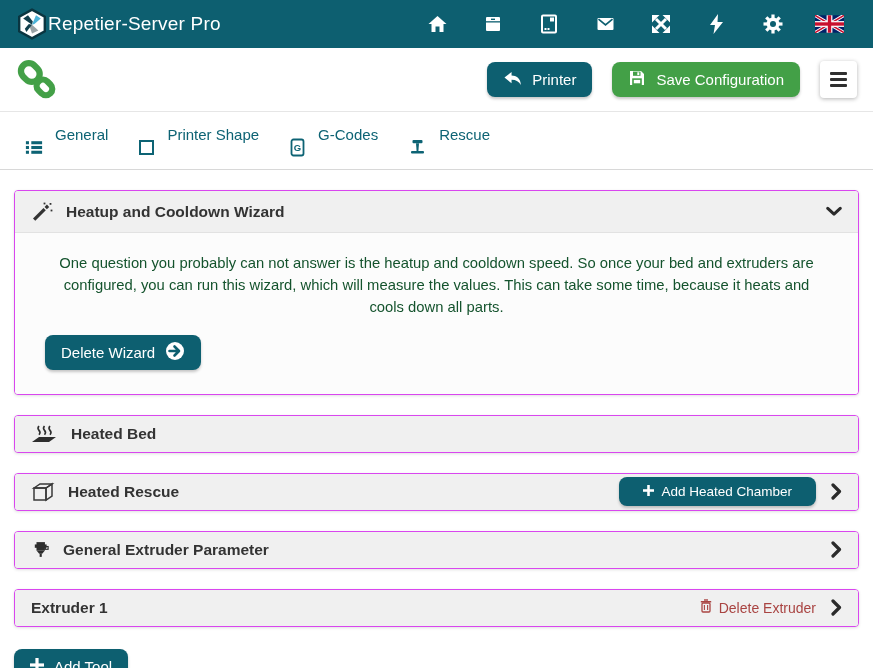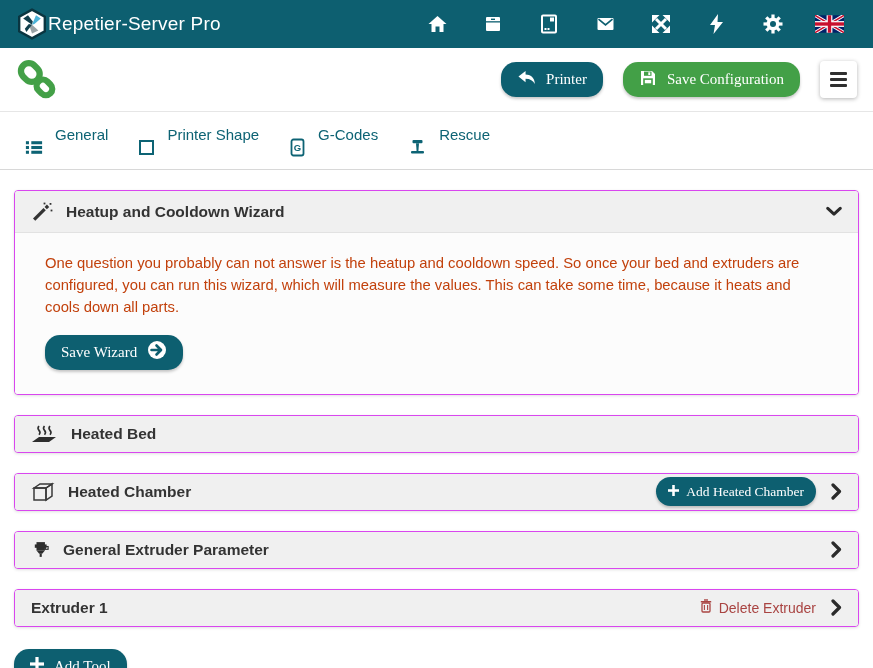--- a/index.html
+++ b/index.html
@@ -18,21 +18,21 @@
   .nav-icon svg { display:block; }
 
   
   .page-header { height:64px; display:flex; align-items:center; padding:0 16px;
     border-bottom:1px solid #e6e6e6; background:#fff; }
   .link-badge { width:42px; height:42px; flex:0 0 auto; }
   .page-title { font-size:30px; font-weight:500; color:#3b3b3b; margin-left:14px;
     white-space:nowrap; }
   .header-actions { margin-left:auto; display:flex; align-items:center; gap:20px; }
   .btn { border:none; display:inline-flex; align-items:center; gap:10px;
-    border-radius:15px; cursor:pointer; font-family:Liberation Serif, serif;
+    border-radius:8px; cursor:pointer; font-family:Liberation Sans, sans-serif;
     box-shadow:0 2px 3px rgba(0,0,0,.22); }
   .btn-teal  { background:#0d5f70; color:#fff; }
   .btn-green { background:#43a047; color:#fff; }
   .btn-lg { height:35px; padding:0 16px; font-size:15px; }
   .btn-menu { width:37px; height:37px; background:#fff; border:none; border-radius:4px;
     box-shadow:0 1px 4px rgba(0,0,0,.3); display:flex; flex-direction:column;
     justify-content:center; align-items:center; gap:3.5px; cursor:pointer; }
   .btn-menu i { display:block; width:17px; height:2.6px; background:#2f2f2f;
     border-radius:1px; }
 
@@ -51,25 +51,25 @@
     box-shadow:0 1px 3px rgba(0,0,0,.12); overflow:hidden; background:#fcfcfc; }
   .panel-header { background:#f0f0f0; display:flex; align-items:center;
     padding:0 16px; cursor:pointer; }
   .panel-header.tall { height:42px; border-bottom:1px solid #e2e2e2; }
   .panel-header.slim { height:36px; }
   .panel-title { font-size:15.5px; font-weight:700; color:#333; }
   .p-icon { display:flex; align-items:center; margin-right:13px; }
   .header-right { margin-left:auto; display:flex; align-items:center; gap:15px; }
   .chev { display:flex; align-items:center; }
   .panel-body { padding:20px 30px 24px; background:#fcfcfc; }
-  .panel-body p { color:#c2410c; font-size:14.8px; line-height:1.48; max-width:800px; }
+  .panel-body p { color:#14532d; font-size:14.8px; line-height:1.48; max-width:800px;text-align:center; }
   .wizard-start { margin-top:16px; }
   .link-danger { color:#a94442; font-size:14px; text-decoration:none; cursor:pointer;
     display:inline-flex; align-items:center; gap:7px; }
-  .btn-sm { height:29px; padding:0 12px; font-size:13.5px; gap:7px; }
+  .btn-sm { height:29px; padding:0 24px; font-size:13.5px; gap:7px; }
   .add-tool-row { padding:2px 0 0; }
 </style>
 </head>
 <body>
 
 <div class="navbar">
   <span class="brand-logo">
     <svg width="32" height="32" viewBox="0 0 40 40">
       <polygon points="20,2 36,11 36,29 20,38 4,29 4,11" fill="#ffffff" stroke="#0a3540" stroke-width="3"></polygon>
       <path d="M20 21 L9 13 L15 9 L21 17 Z" fill="#123f4c"></path>
@@ -266,21 +266,21 @@
           <svg width="16" height="11" viewBox="0 0 18 11">
               <polyline points="2,2 9,8.5 16,2" fill="none" stroke="#2b2b2b" stroke-width="3.4" stroke-linecap="round" stroke-linejoin="round"></polyline>
             </svg>
         </span>
       </div>
     </div>
     <div class="panel-body">
       <p>One question you probably can not answer is the heatup and cooldown speed. So once your bed and extruders are configured, you can run this wizard, which will measure the values. This can take some time, because it heats and cools down all parts.</p>
       <div class="wizard-start">
         <button class="btn btn-teal btn-lg">
-          <span>Save Wizard</span>
+          <span>Delete Wizard</span>
           <span>
             <svg width="20" height="20" viewBox="0 0 20 20">
               <circle cx="10" cy="10" r="9" fill="#fff"></circle>
               <path d="M4.5 10 H13 M9.5 5.5 L14 10 L9.5 14.5" fill="none" stroke="#0d5f70" stroke-width="2.6" stroke-linecap="round" stroke-linejoin="round"></path>
             </svg>
           </span>
         </button>
       </div>
     </div>
   </div>
@@ -303,21 +303,21 @@
 
   <div class="panel">
     <div class="panel-header slim">
       <span class="p-icon">
         <svg width="24" height="22" viewBox="0 0 24 22" fill="none" stroke="#3a3a3a" stroke-width="1.5">
           <polygon points="3,7 9,3 21,3 15,7"></polygon>
           <rect x="3" y="7" width="12" height="12"></rect>
           <polygon points="15,7 21,3 21,15 15,19"></polygon>
         </svg>
       </span>
-      <span class="panel-title">Heated Chamber</span>
+      <span class="panel-title">Heated Rescue</span>
       <div class="header-right">
         <button class="btn btn-teal btn-sm">
           <span>
             <svg width="11" height="11" viewBox="0 0 12 12" fill="#fff">
                 <rect x="4.6" y="0" width="2.8" height="12"></rect>
                 <rect x="0" y="4.6" width="12" height="2.8"></rect>
               </svg>
           </span>
           <span>Add Heated Chamber</span>
         </button>

